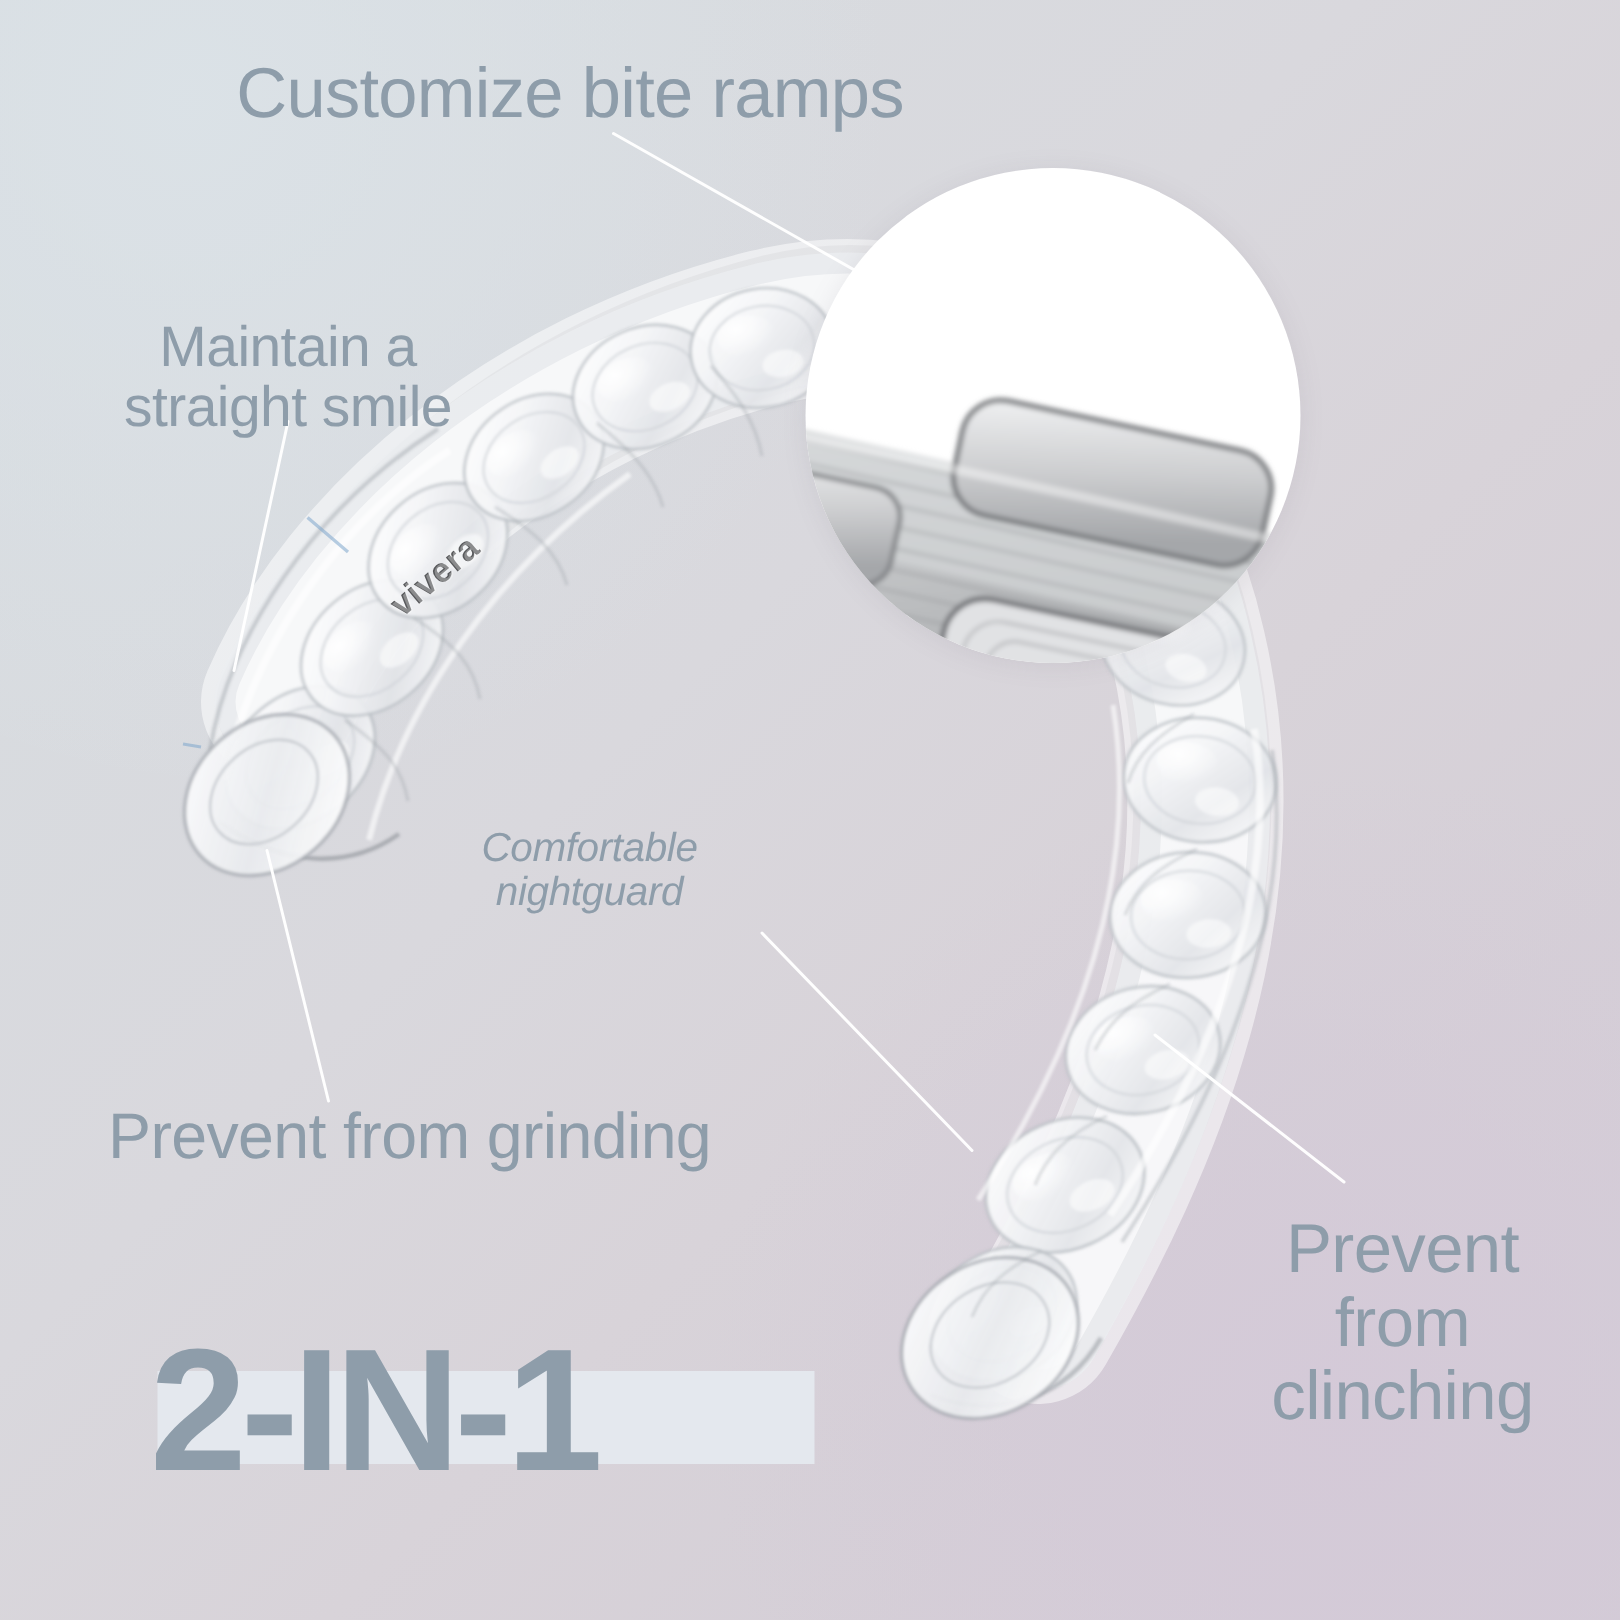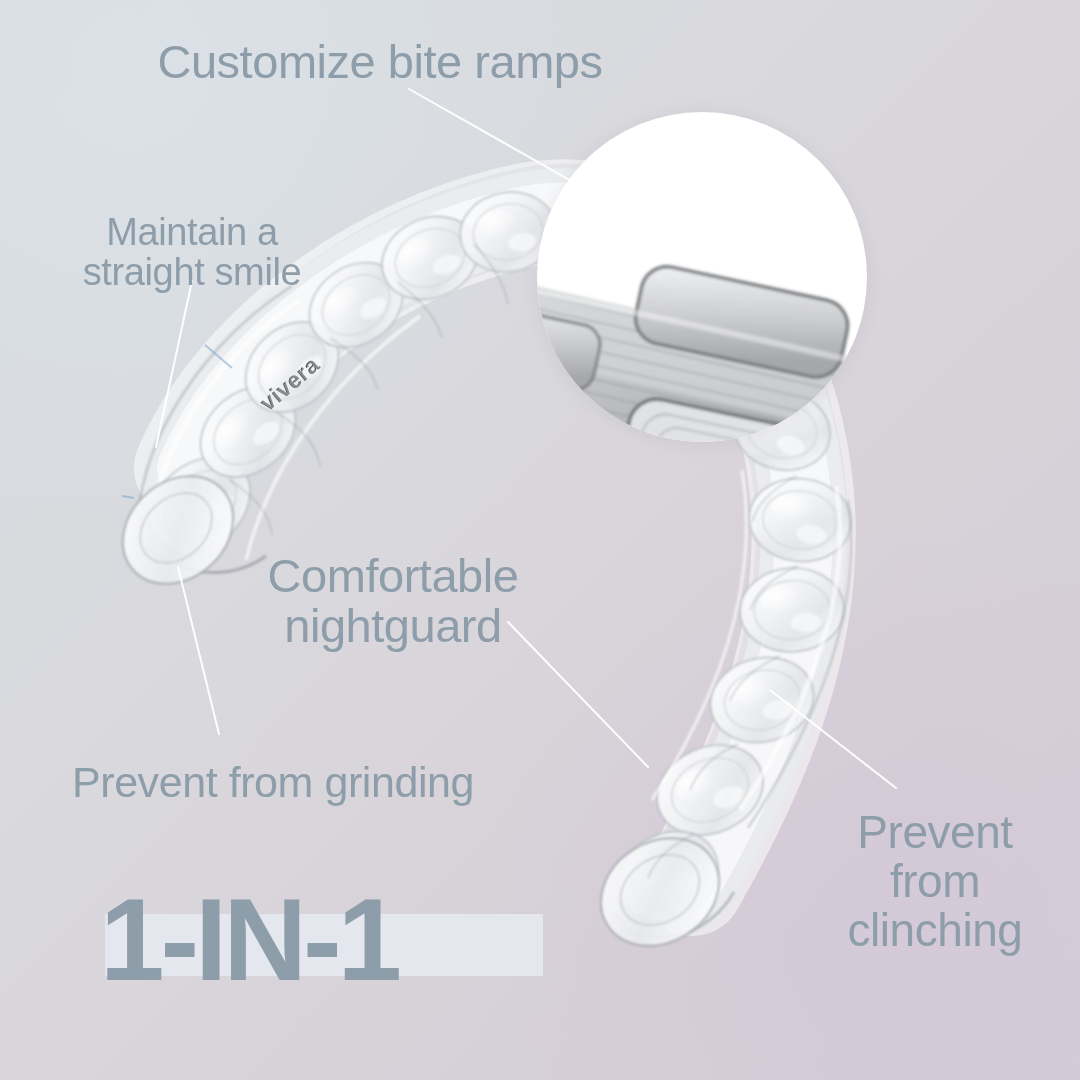--- a/index.html
+++ b/index.html
@@ -95,28 +95,28 @@
   #label-straight-smile {
     left: 22px; top: 212px;
     width: 340px;
     text-align: center;
     font-size: 38px;
   }
   #label-nightguard {
     left: 243px; top: 551px;
     width: 300px;
     text-align: center;
-    font-size: 47px;
+    font-size: 27px;
+    font-style: italic;
   }
   #label-grinding {
     left: 72px; top: 736px;
     width: 520px;
     text-align: left;
     font-size: 43px;
-    margin-top: 24px;
   }
   #label-clinching {
     left: 820px; top: 808px;
     width: 230px;
     text-align: center;
     font-size: 46px;
   }
 
   
   #badge-2in1 {
@@ -357,16 +357,16 @@
 nightguard</div>
 
   <div class="label" id="label-grinding">Prevent from grinding</div>
 
   <div class="label" id="label-clinching">Prevent
 from
 clinching</div>
 
   <div id="badge-2in1">
     <div class="badge-bar"></div>
-    <div class="badge-text">1-IN-1</div>
+    <div class="badge-text">2-IN-1</div>
   </div>
 
 </div>
 
 </body></html>

